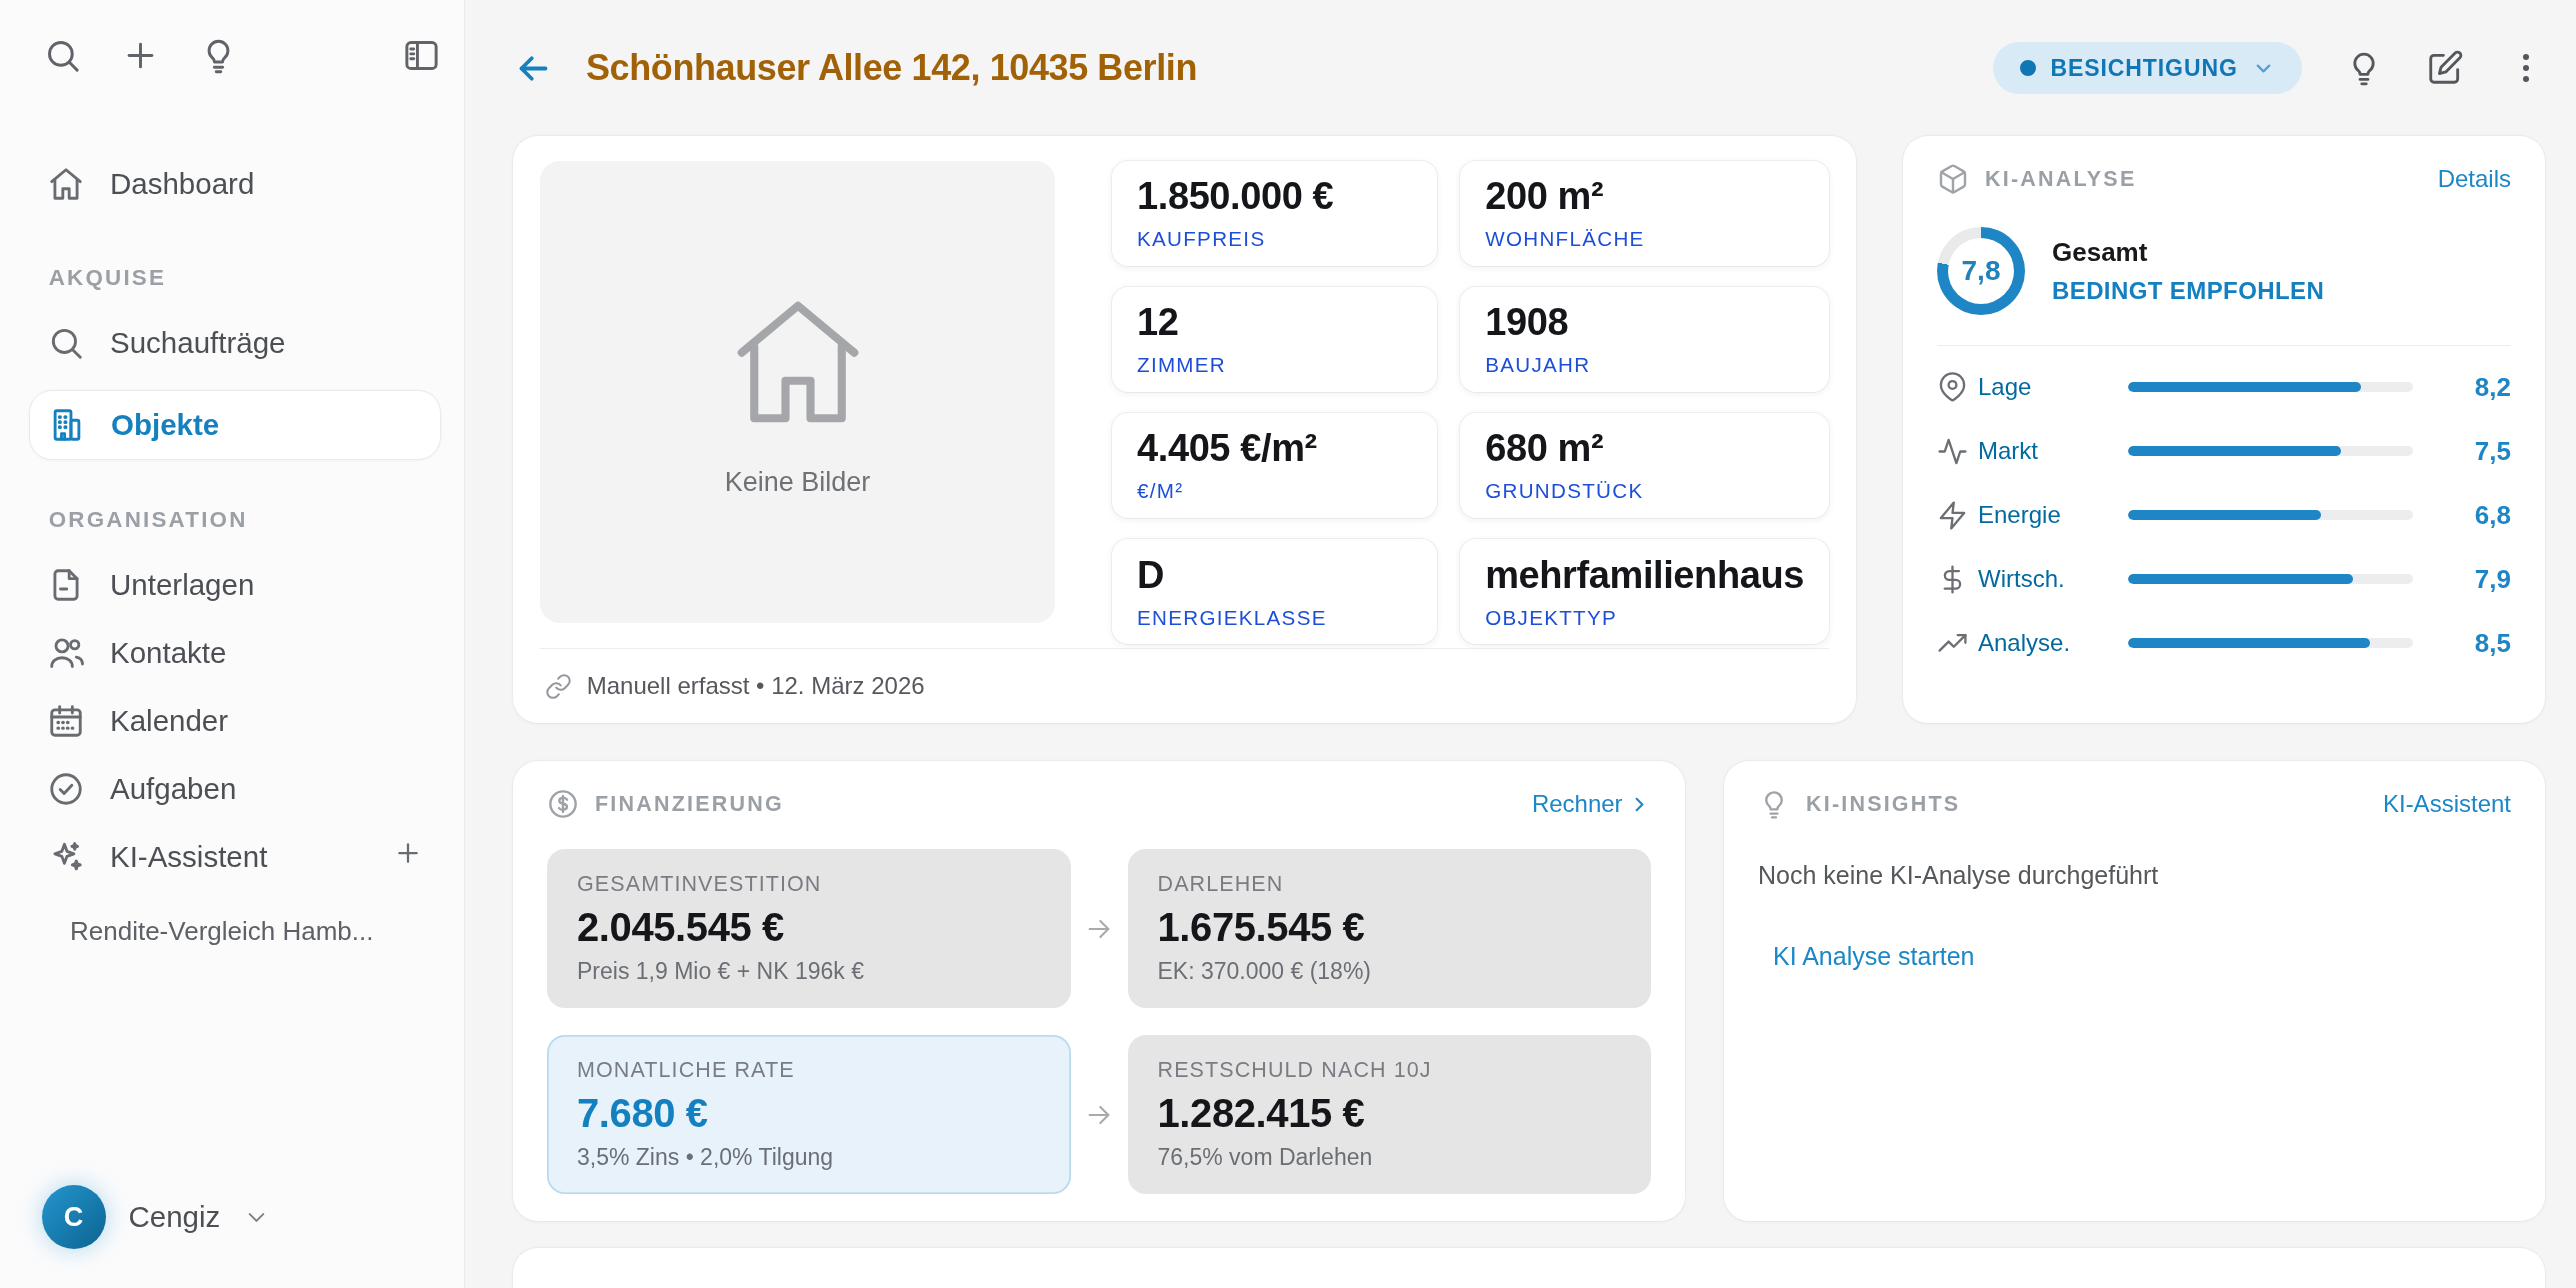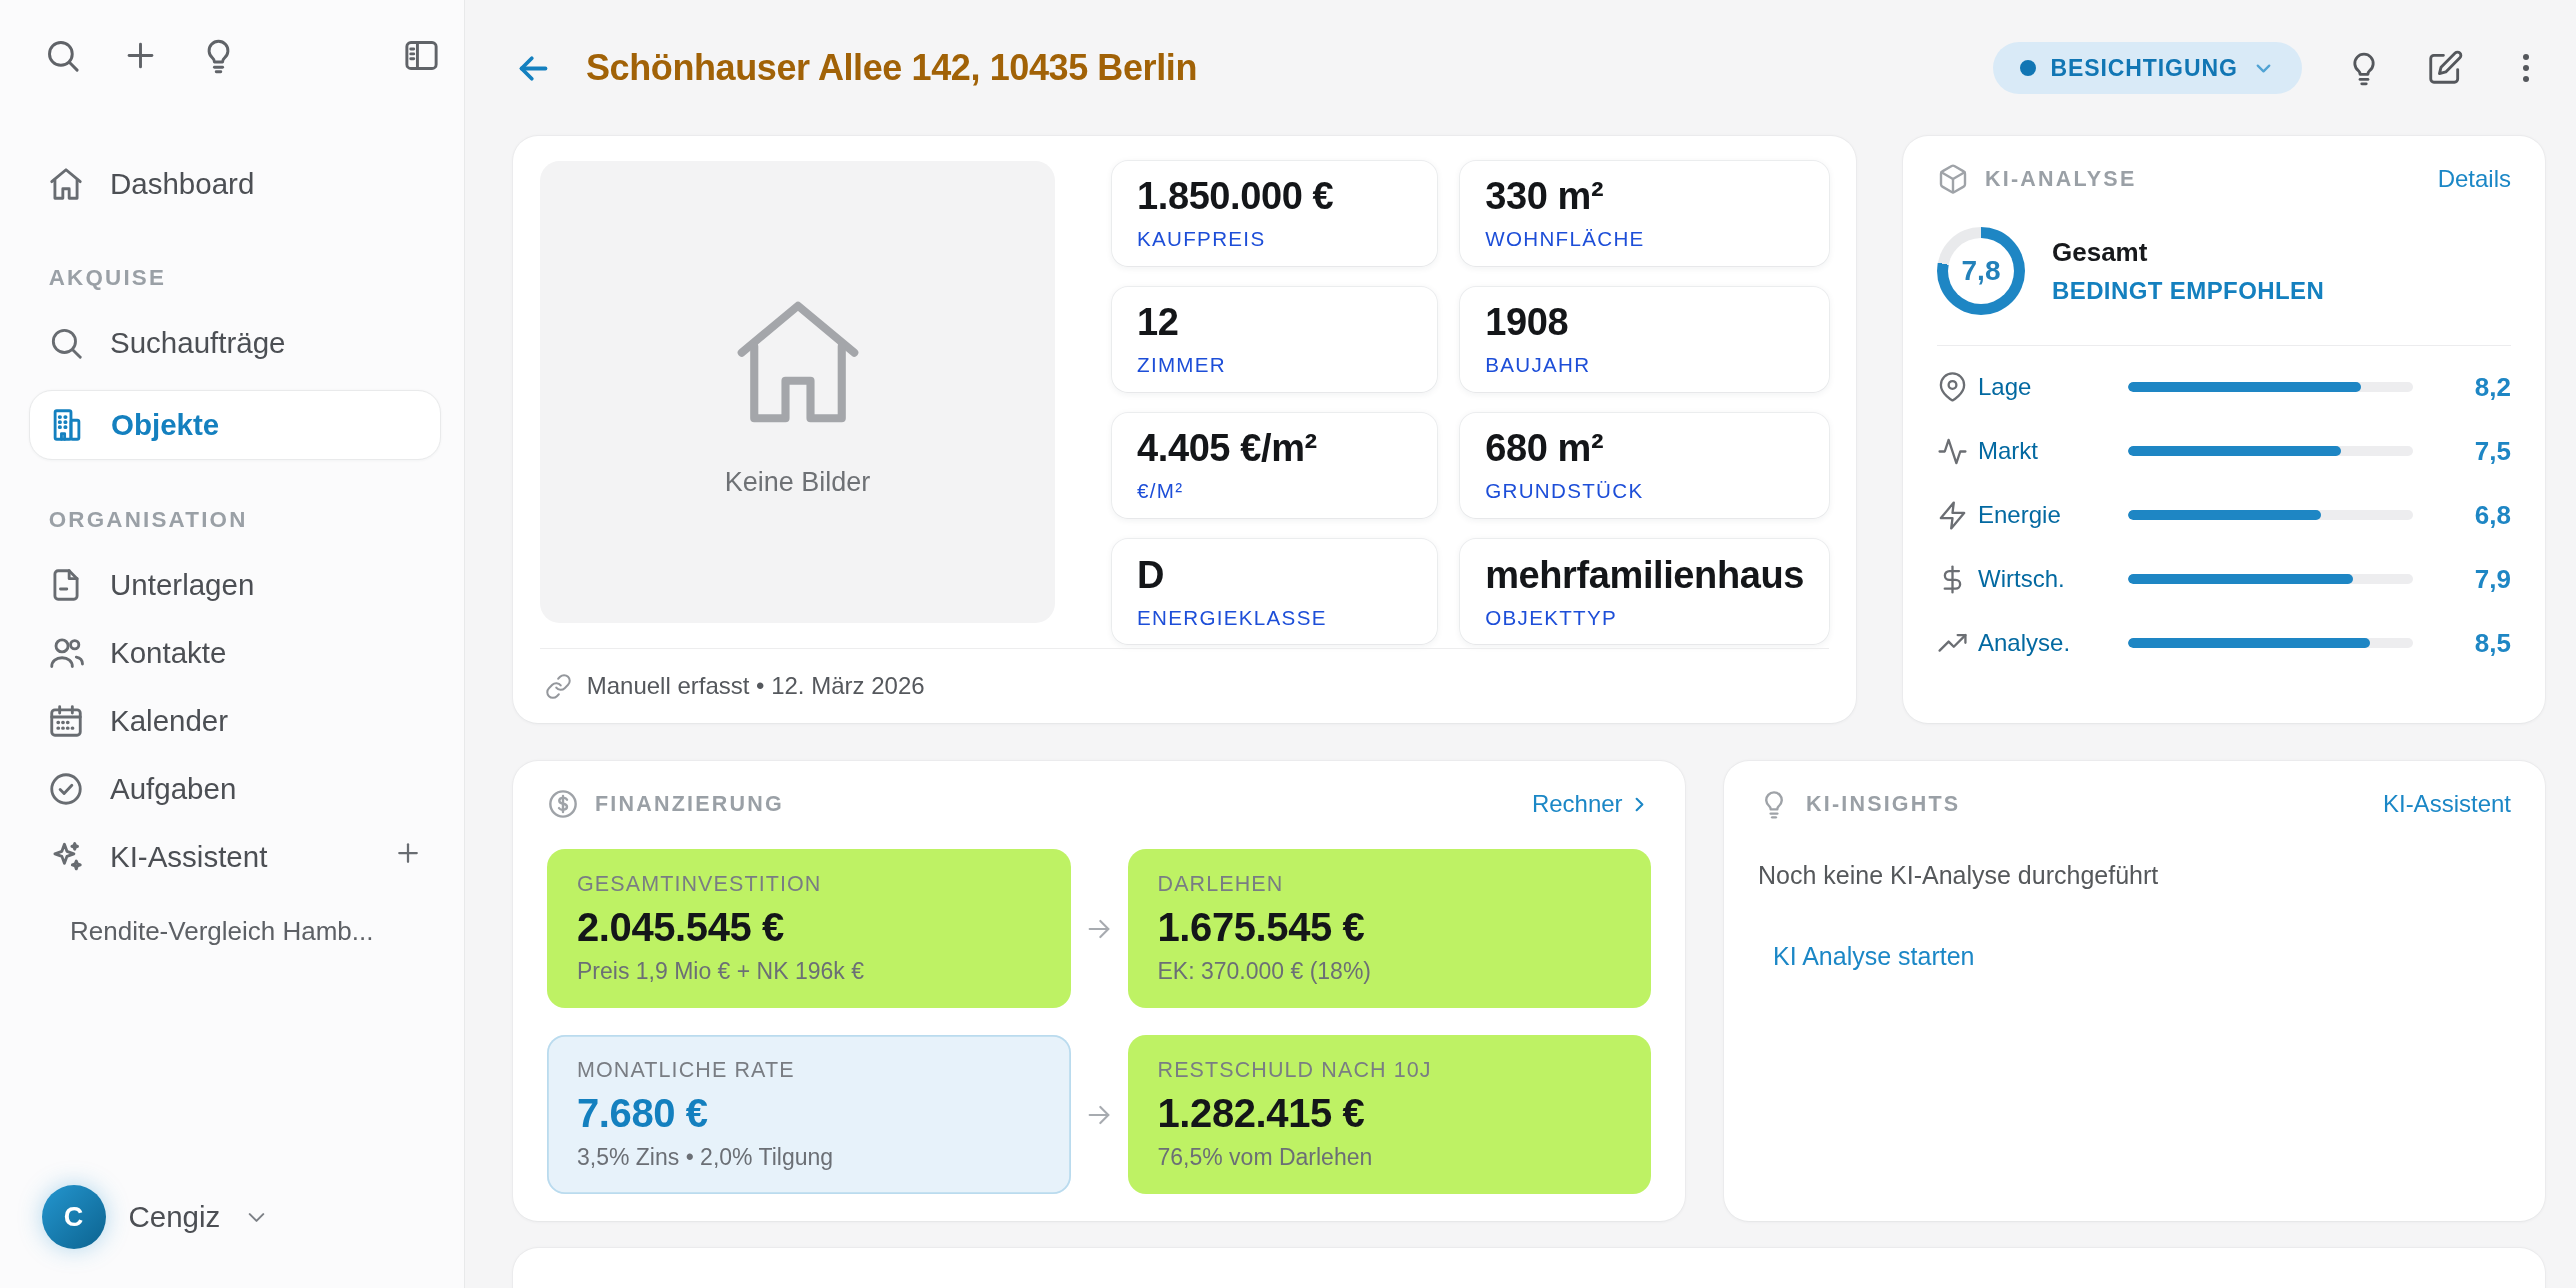--- a/index.html
+++ b/index.html
@@ -89,21 +89,21 @@
   .metric-row svg { width:31px; height:31px; color:#6b6e73; flex:none; }
   .metric-label { font-size:24px; color:#0369a1; width:150px; margin-left:10px; }
   .metric-bar { flex:1; height:9.8px; background:#ededef; border-radius:5.4px; overflow:hidden; }
   .metric-fill { height:100%; background:#1e86c4; border-radius:5.4px; }
   .metric-value { width:77px; text-align:right; font-size:26px; font-weight:bold; color:#1e86c4; margin-left:21.5px; }
 
   
   .fin-card { flex:0 0 1172px; padding:27px 34px; display:flex; flex-direction:column; }
   .fin-grid { margin-top:29px; flex:1; display:grid; grid-template-columns:1fr 57px 1fr; grid-template-rows:1fr 1fr;
     row-gap:27px; }
-  .fin-tile { background:#bef264; border-radius:18px; padding:23px 30px; display:flex; flex-direction:column;
+  .fin-tile { background:#e5e5e5; border-radius:18px; padding:23px 30px; display:flex; flex-direction:column;
     justify-content:center; gap:8px; }
   .fin-tile.highlight { background:#e7f2fa; box-shadow:inset 0 0 0 1.8px #badbee; }
   .fin-label { font-size:21.5px; color:#797d83; letter-spacing:1.1px; }
   .fin-value { font-size:40px; font-weight:bold; color:#141619; letter-spacing:-0.4px; }
   .fin-tile.highlight .fin-value { color:#1480bf; }
   .fin-sub { font-size:23px; color:#6b6f75; }
   .fin-arrow { display:flex; align-items:center; justify-content:center; color:#a7abb0; }
   .fin-arrow svg { width:32px; height:32px; }
 
   
@@ -375,21 +375,21 @@
                 <use href="#i-home"></use>
               </svg>
             <span class="img-placeholder-label">Keine Bilder</span>
           </div>
           <div class="stats-grid">
             <div class="stat-cell">
               <span class="stat-value">1.850.000 €</span>
               <span class="stat-label">KAUFPREIS</span>
             </div>
             <div class="stat-cell">
-              <span class="stat-value">330 m²</span>
+              <span class="stat-value">200 m²</span>
               <span class="stat-label">WOHNFLÄCHE</span>
             </div>
             <div class="stat-cell">
               <span class="stat-value">12</span>
               <span class="stat-label">ZIMMER</span>
             </div>
             <div class="stat-cell">
               <span class="stat-value">1908</span>
               <span class="stat-label">BAUJAHR</span>
             </div>

